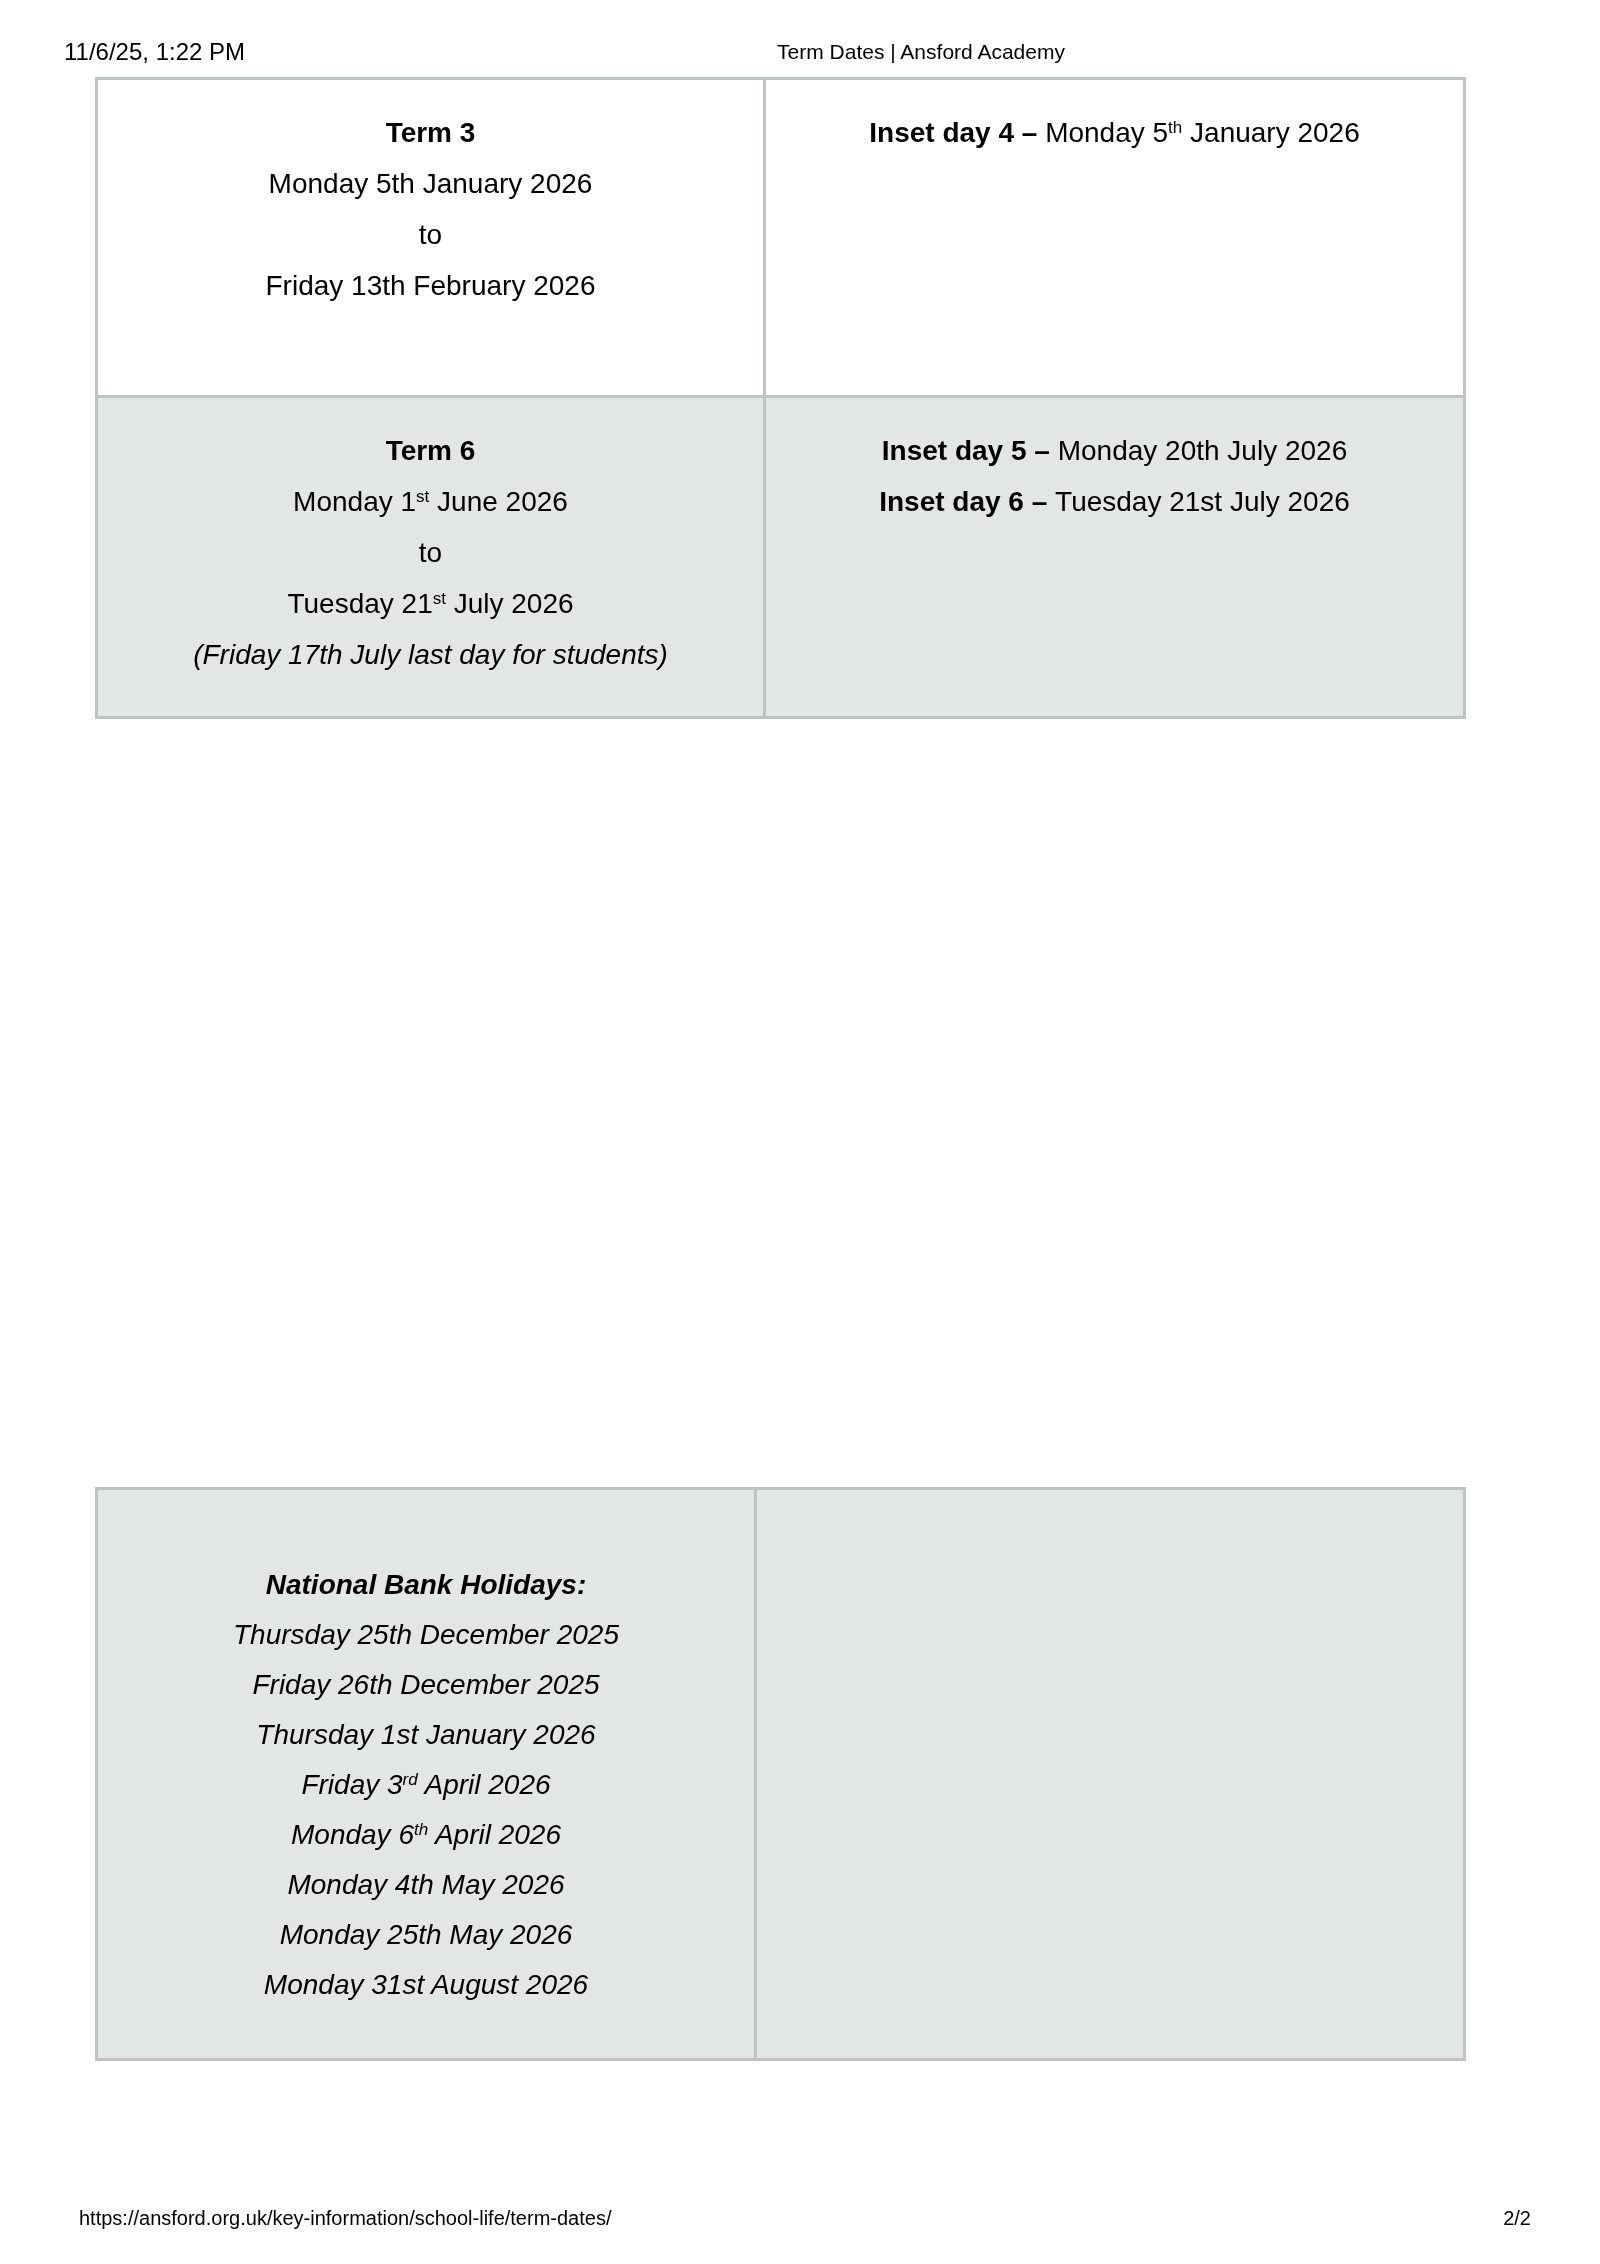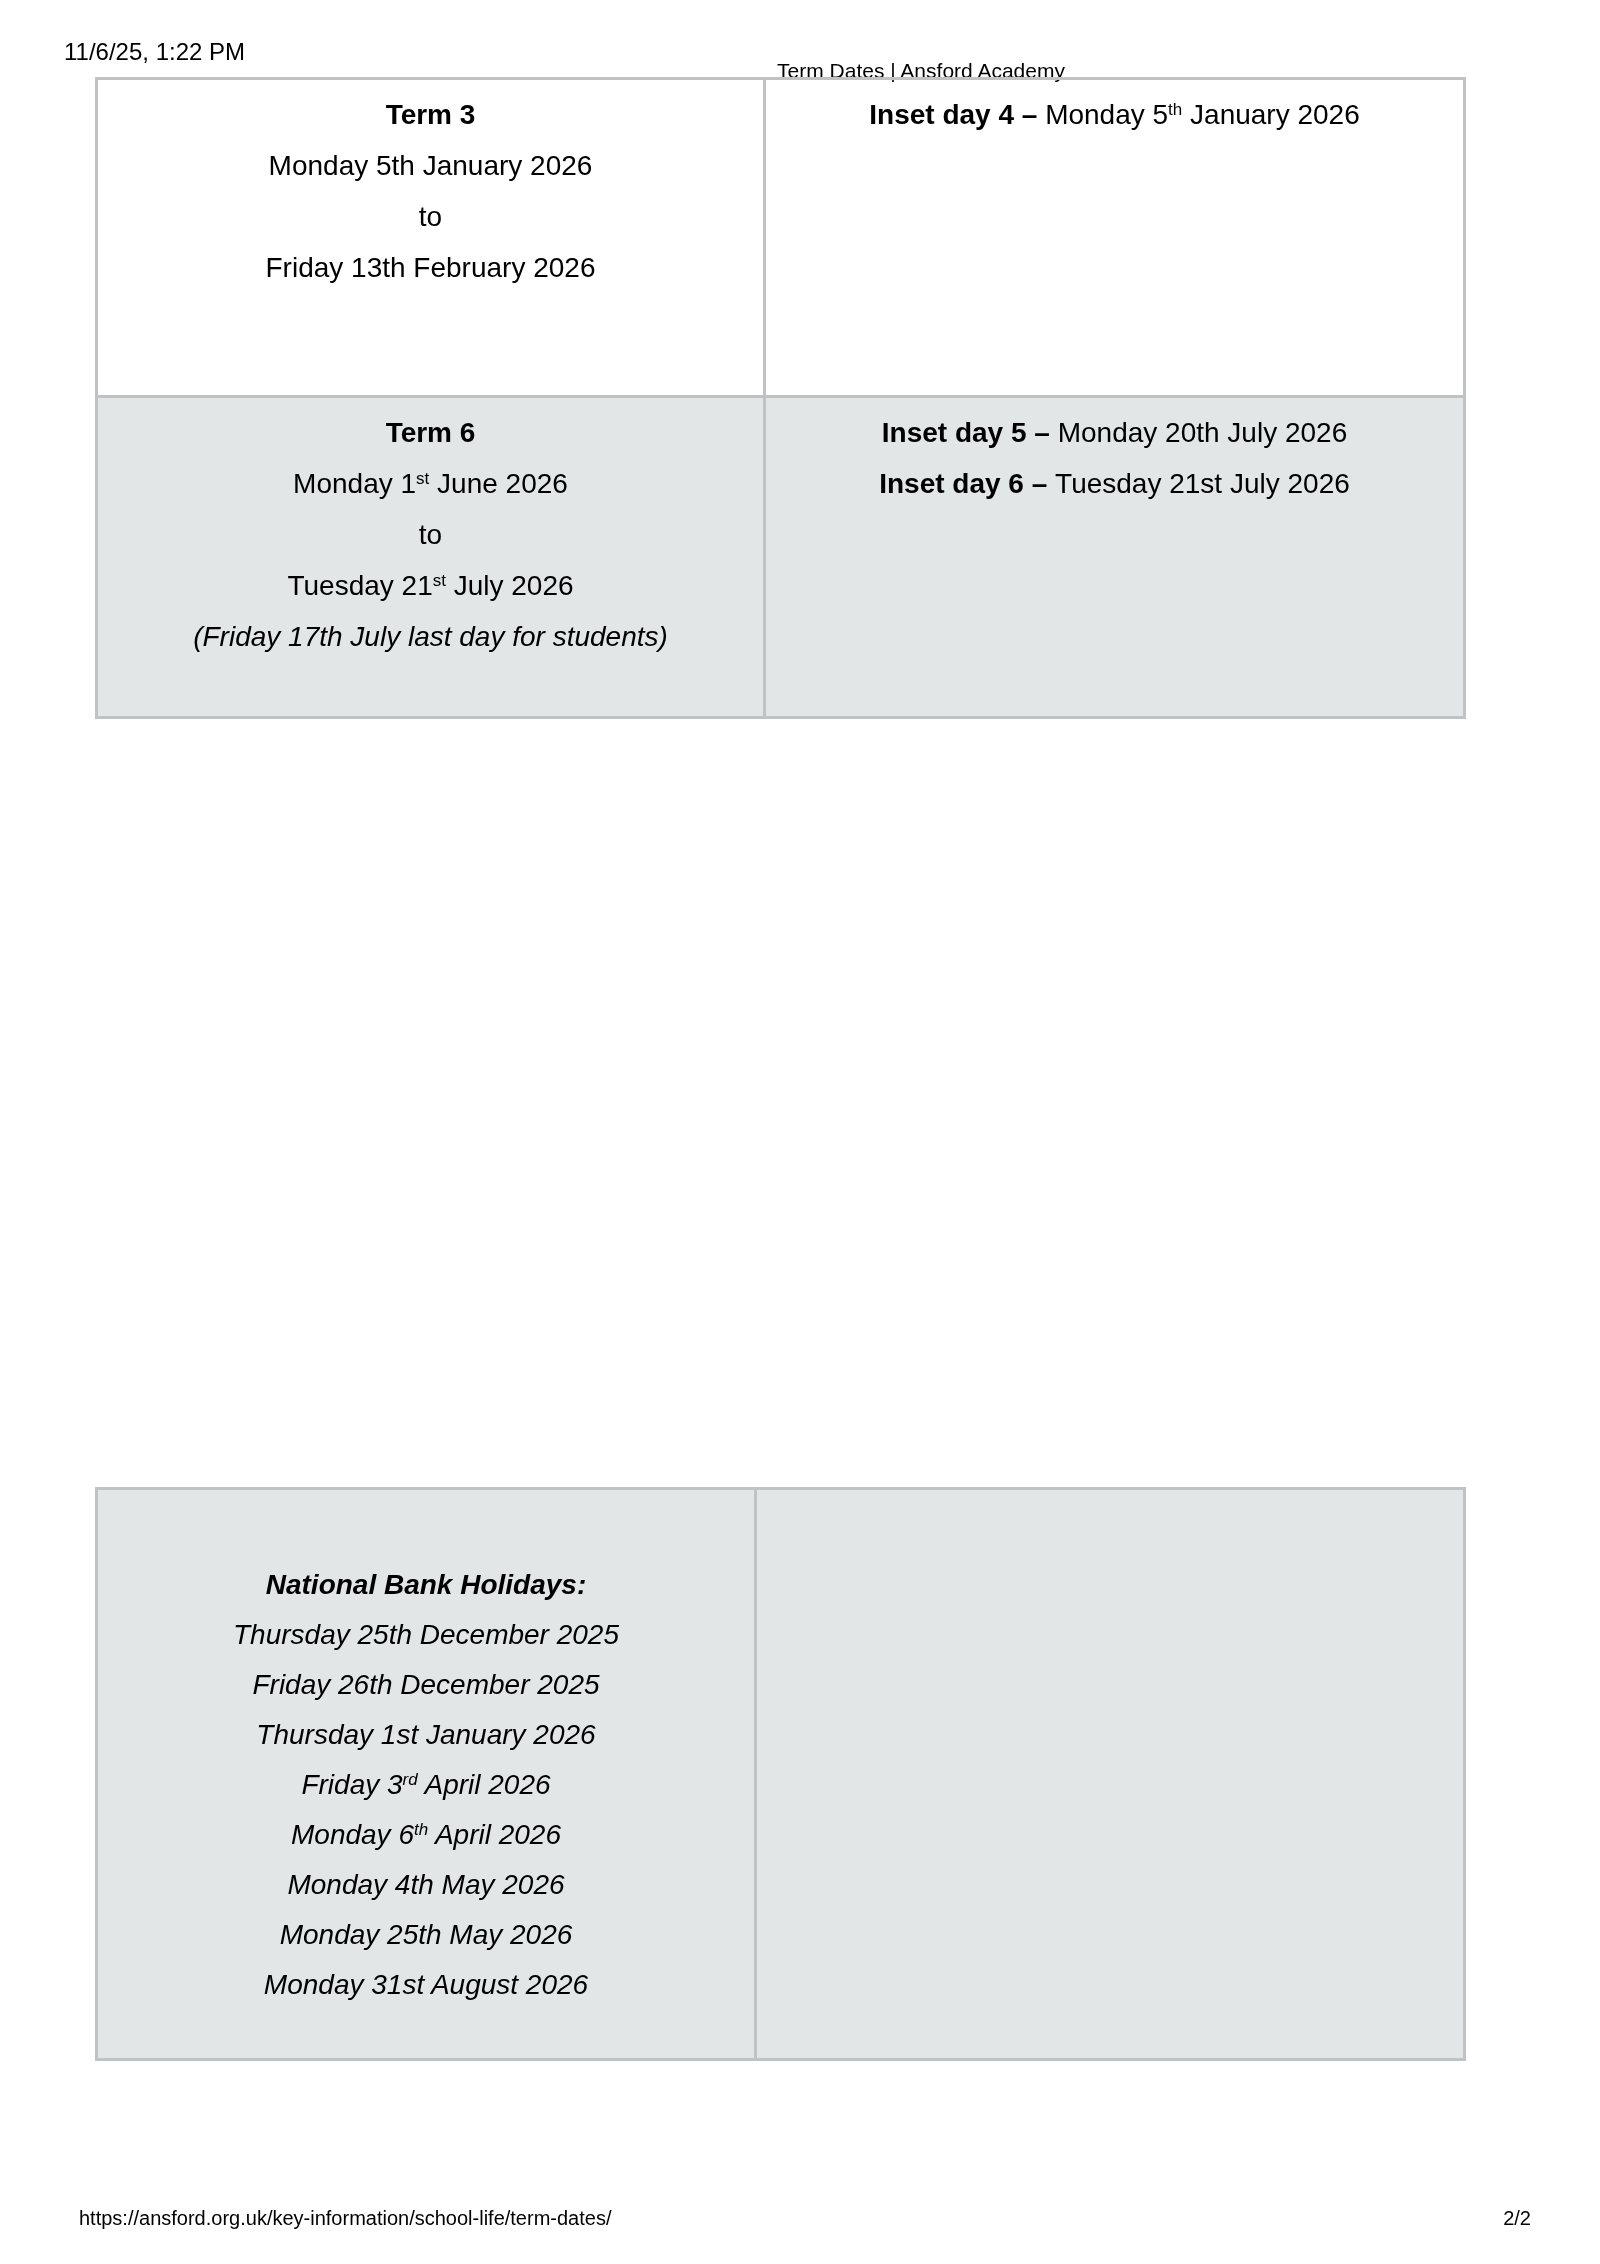--- a/index.html
+++ b/index.html
@@ -9,41 +9,41 @@
     font-family:"Liberation Sans", sans-serif;
     overflow:hidden;
   }
   
   .hdr-datetime {
     position:absolute; left:64px; top:41px;
     font-size:24px; line-height:22px; white-space:nowrap;
   }
   .hdr-title {
     position:absolute; left:921px; top:41px; transform:translateX(-50%);
-    font-size:21px; line-height:22px; white-space:nowrap;margin-top:19px;
+    font-size:21px; line-height:22px; white-space:nowrap;
   }
   .ftr-url {
     position:absolute; left:79px; top:2207px;
     font-size:20px; line-height:22px; white-space:nowrap;
   }
   .ftr-page {
     position:absolute; right:69px; top:2207px;
     font-size:20px; line-height:22px; white-space:nowrap;
   }
   
   table.sheet {
     position:absolute; border-collapse:collapse; table-layout:fixed;
     empty-cells:show;
   }
   #term-table  { left:95px; top:77px; }
   #bank-table  { left:95px; top:1487px; }
   td.cell {
     border:3px solid var(--border, #bfc3c3);
     vertical-align:top; text-align:center;
-    padding:9px 12px 0 12px;
+    padding:27px 12px 0 12px;
   }
   td.cell.pad-deep { padding-top:70px; }
   tr.shaded td.cell { background:var(--shaded, #e2e6e6); }
   p.line {
     margin:0; font-size:28px; line-height:51px; white-space:nowrap;
   }
   p.line.tight { line-height:50px; }
   p.line .b { font-weight:bold; }
   p.line .i { font-style:italic; }
   p.line sup {

